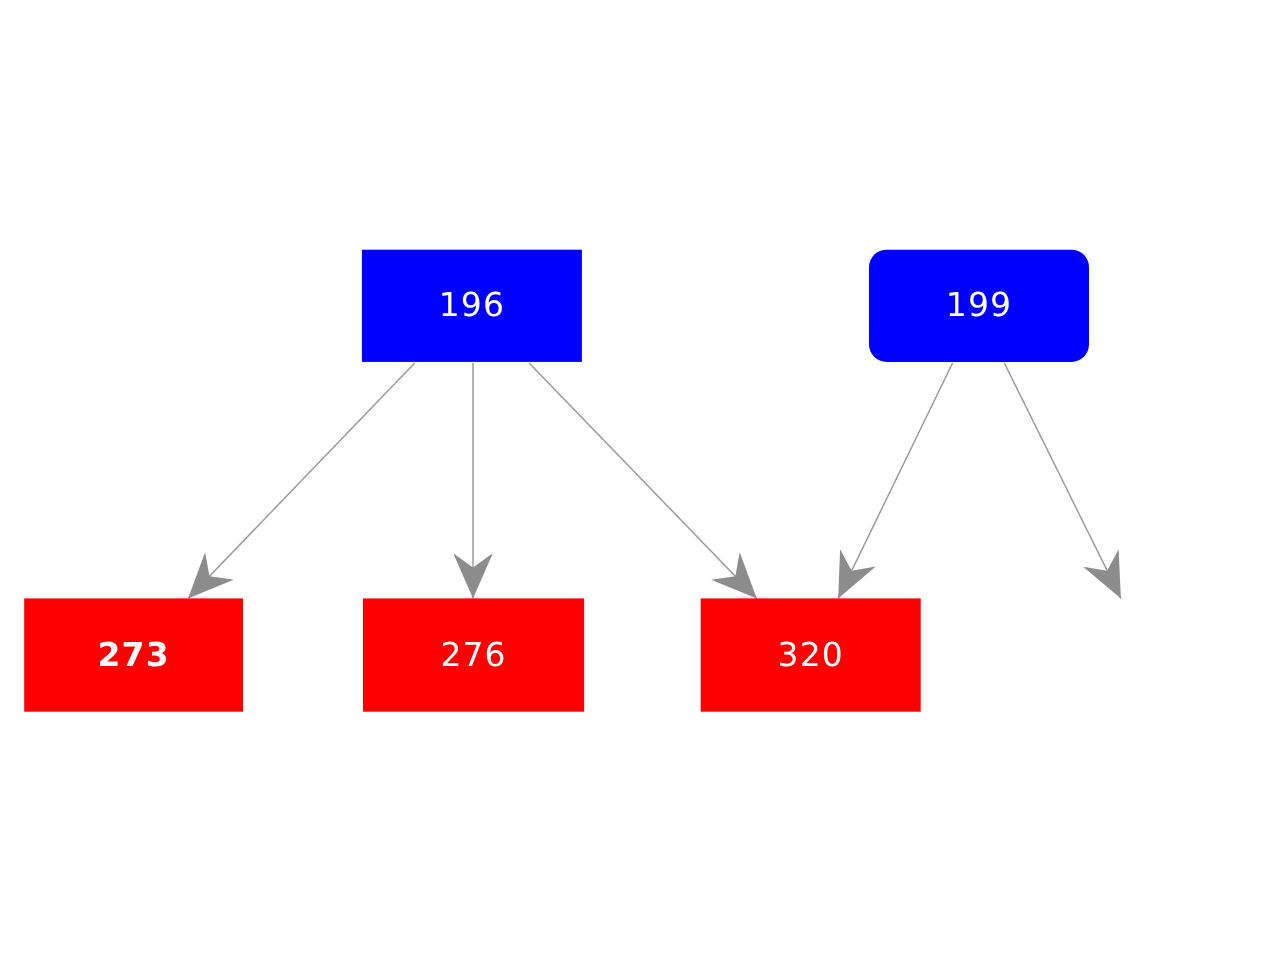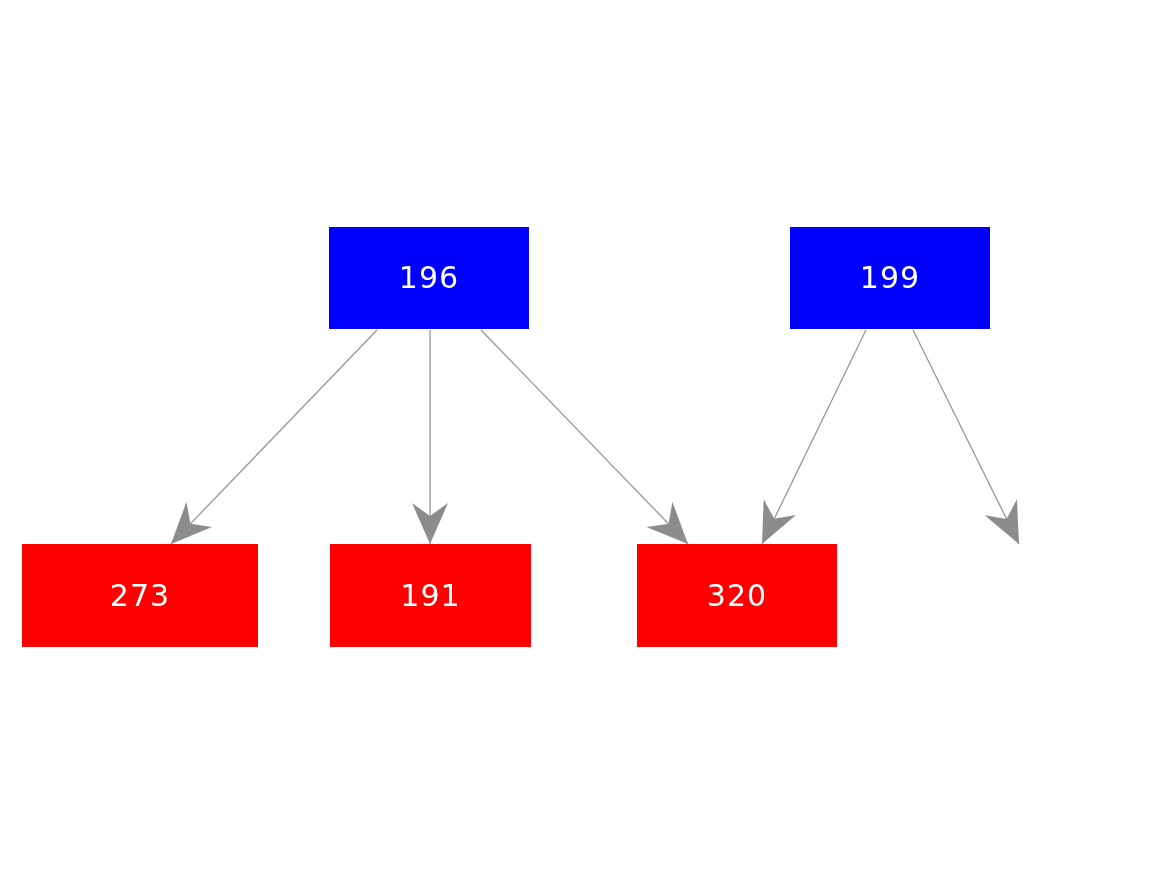--- a/index.html
+++ b/index.html
@@ -36,22 +36,22 @@
     font-size: 30px;
     line-height: 1;
     letter-spacing: 1px;
     user-select: none;
   }
   .node-source { background: var(--source-fill, #0000ff); }
   .node-target { background: var(--target-fill, #ff0000); }
 
   
   .n196 { left: 329px; top: 227px; width: 200px; height: 102px; }
-  .n199 { left: 790px; top: 227px; width: 200px; height: 102px; }
-  .n273 { left:  22px; top: 544px; width: 236px; height: 103px; }
+  .n199 { left: 790px; top: 227px; width: 200px; height: 102px; border-radius: 16px; }
+  .n273 { left:  22px; top: 544px; width: 199px; height: 103px; font-weight: bold; }
   .n276 { left: 330px; top: 544px; width: 201px; height: 103px; }
   .n272 { left: 637px; top: 544px; width: 200px; height: 103px; }
   .n275 { left: 943px; top: 544px; width: 203px; height: 103px; }
 </style>
 </head>
 <body>
 
 <div id="canvas" style="--bg: #ffffff; --source-fill: #0000ff; --target-fill: #ff0000; --edge-color: #979797; --label-color: #ffffff;">
 
   <svg id="edge-layer" viewBox="0 0 1167 875" xmlns="http://www.w3.org/2000/svg">
@@ -70,19 +70,19 @@
   <div class="node node-source n196">
     <span>196</span>
   </div>
   <div class="node node-source n199">
     <span>199</span>
   </div>
   <div class="node node-target n273">
     <span>273</span>
   </div>
   <div class="node node-target n276">
-    <span>191</span>
+    <span>276</span>
   </div>
   <div class="node node-target n272">
     <span>320</span>
   </div>
 
 </div>
 
 </body></html>

